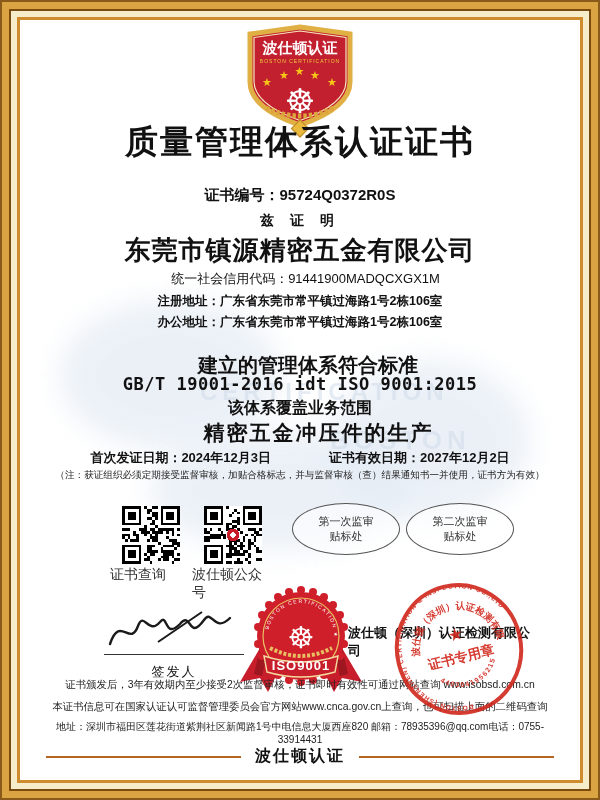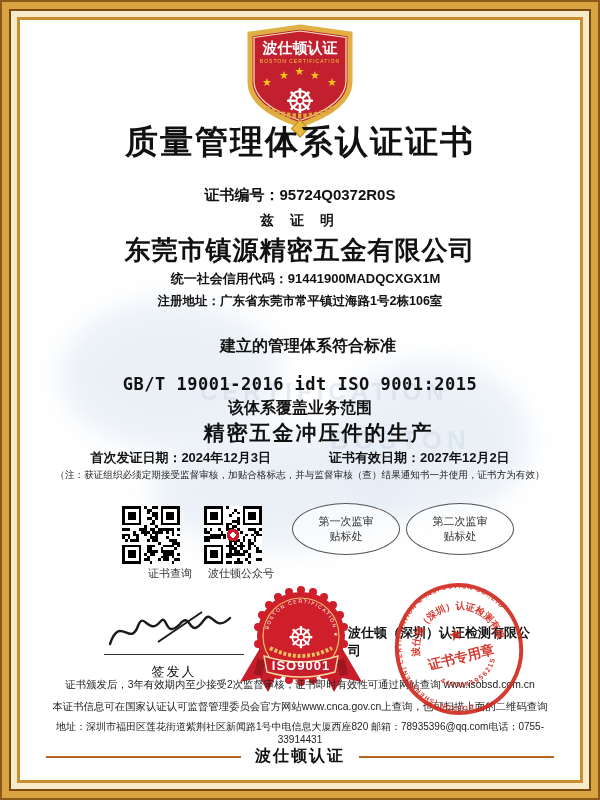--- a/index.html
+++ b/index.html
@@ -27,33 +27,33 @@
   .abs{position:absolute; left:0; right:0;}
 
   .badge-wrap{position:absolute; left:50%; top:24px; transform:translateX(-50%);}
   .diamond{position:absolute; left:50%; top:122px; width:11px; height:11px;
     background:#e9b93d; border:1px solid #b9882a; transform:translateX(-50%) rotate(45deg);}
 
   .title{top:120px; font-size:33px; font-weight:bold; letter-spacing:2px;}
   .certno{top:186px; font-size:15px; font-weight:bold;}
   .declare{top:212px; font-size:14px; font-weight:bold; letter-spacing:6px;}
   .company{top:233px; font-size:26px; font-weight:bold; letter-spacing:1px;}
-  .credit{top:270px; font-size:13px; font-weight:bold;margin-left:11px;}
+  .credit{top:270px; font-size:13px; font-weight:normal;margin-left:11px;}
   .addresses{top:291px;}
   .addresses div{font-size:12.5px; font-weight:bold; line-height:21px; text-align:center;}
-  .std-intro{top:336px; font-size:16px; font-weight:bold;padding-left:16px;}
+  .std-intro{top:352px; font-size:20px; font-weight:bold;padding-left:16px;}
   .std{top:374px; font-size:17px; font-weight:bold; font-family:"DejaVu Sans Mono", monospace; letter-spacing:.5px;}
   .scope-intro{top:398px; font-size:16px; font-weight:bold;}
   .scope{top:419px; font-size:21px; font-weight:bold; letter-spacing:2px;padding-left:37px;}
   .dates{top:449px; display:flex; justify-content:center; gap:58px; font-size:13px; font-weight:bold;}
   .note{top:469px; font-size:9.6px; color:#222;}
 
   .qr{position:absolute; width:58px; height:58px; top:506px;}
   .qr svg{width:100%; height:100%; display:block;}
-  .qr-label{position:absolute; top:566px; font-size:11px; color:#333; text-align:right;}
+  .qr-label{position:absolute; top:566px; font-size:14px; color:#333; text-align:left;}
 
   .sticker{position:absolute; top:503px; width:106px; height:50px; border:1.5px solid #555;
     border-radius:50%; display:flex; flex-direction:column; align-items:center; justify-content:center;
     font-size:11px; color:#333; line-height:15px; background:rgba(255,255,255,.6);}
 
   .sig{position:absolute; left:104px; top:604px; width:140px; text-align:center;}
   .sig-line{border-bottom:1.6px solid #333; margin-top:-6px;}
   .sig-label{font-size:13px; margin-top:8px; letter-spacing:2px;}
 
   .rosette{position:absolute; left:238px; top:586px;}
@@ -100,20 +100,21 @@
     <div class="diamond"></div>
 
     <div class="abs center title">质量管理体系认证证书</div>
     <div class="abs center certno">证书编号：95724Q0372R0S</div>
     <div class="abs center declare">兹 证 明</div>
     <div class="abs center company">东莞市镇源精密五金有限公司</div>
     <div class="abs center credit">统一社会信用代码：91441900MADQCXGX1M</div>
 
     <div class="abs addresses">
       <div>注册地址：广东省东莞市常平镇过海路1号2栋106室</div>
+      <div>办公地址：广东省东莞市常平镇过海路1号2栋106室</div>
     </div>
 
     <div class="abs center std-intro">建立的管理体系符合标准</div>
     <div class="abs center std">GB/T 19001-2016 idt ISO 9001:2015</div>
     <div class="abs center scope-intro">该体系覆盖业务范围</div>
     <div class="abs center scope">精密五金冲压件的生产</div>
 
     <div class="abs dates">
       <span>首次发证日期：2024年12月3日</span>
       <span>证书有效日期：2027年12月2日</span>

